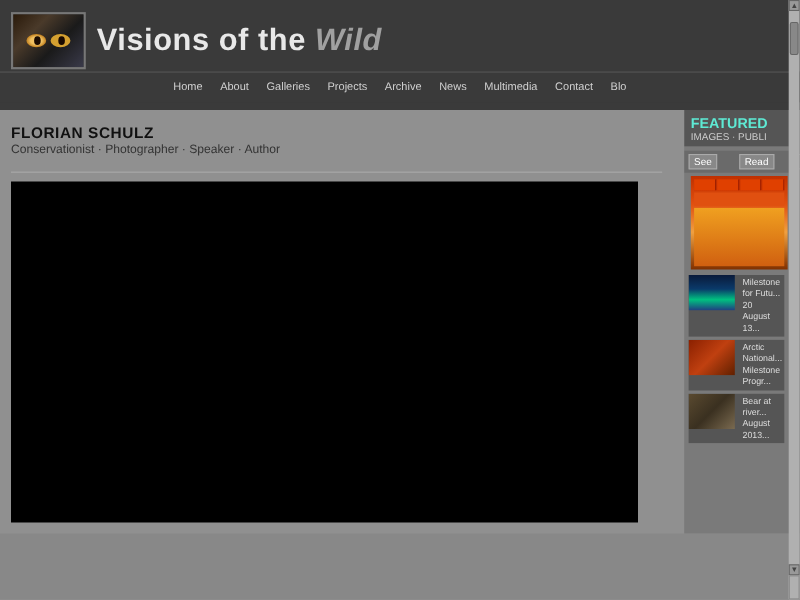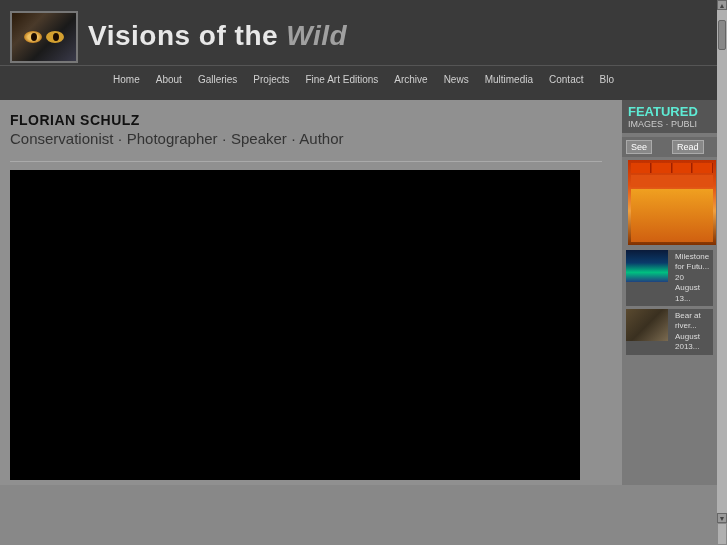--- a/index.html
+++ b/index.html
@@ -202,21 +202,21 @@
     }
 
     #person-name {
       font-size: 14px;
       font-weight: bold;
       color: #111;
       letter-spacing: 0.5px;
     }
 
     #person-titles {
-      font-size: 15px;
+      font-size: 11px;
       color: #333;
       margin-top: 2px;
     }
 
     #divider {
       height: 1px;
       background: #aaa;
       margin: 6px 10px 0 10px;
     }
 
@@ -355,21 +355,20 @@
           <span>Visions of the </span><span id="title-wild" style="color:#a0a0a0;">Wild</span>
         </div>
       </div>
     </div>
     <nav id="nav">
 
     <a class="nav-item">Home</a>
         <a class="nav-item">About</a>
         <a class="nav-item">Galleries</a>
         <a class="nav-item">Projects</a>
-        <a class="nav-item">Fine Art Editions</a>
         <a class="nav-item">Archive</a>
         <a class="nav-item">News</a>
         <a class="nav-item">Multimedia</a>
         <a class="nav-item">Contact</a>
         <a class="nav-item">Blo</a>
       </nav>
   </div>
 
   <div id="main-layout">
 
@@ -405,20 +404,27 @@
           <div style="flex:1;background:linear-gradient(180deg,#f0a020 0%,#d06010 100%);"></div>
         </div>
         <div class="sidebar-img-block">
           <div class="sidebar-img img-aurora"></div>
           <div class="sidebar-text-block">
             <div class="sidebar-small-text">Milestone for Futu...</div>
             <div class="sidebar-small-text">20 August 13...</div>
           </div>
         </div>
         <div class="sidebar-img-block">
+          <div class="sidebar-img img-red"></div>
+          <div class="sidebar-text-block">
+            <div class="sidebar-small-text">Arctic National...</div>
+            <div class="sidebar-small-text">Milestone Progr...</div>
+          </div>
+        </div>
+        <div class="sidebar-img-block">
           <div class="sidebar-img img-bear"></div>
           <div class="sidebar-text-block">
             <div class="sidebar-small-text">Bear at river...</div>
             <div class="sidebar-small-text">August 2013...</div>
           </div>
         </div>
       </div>
     </div>
 
   </div>

